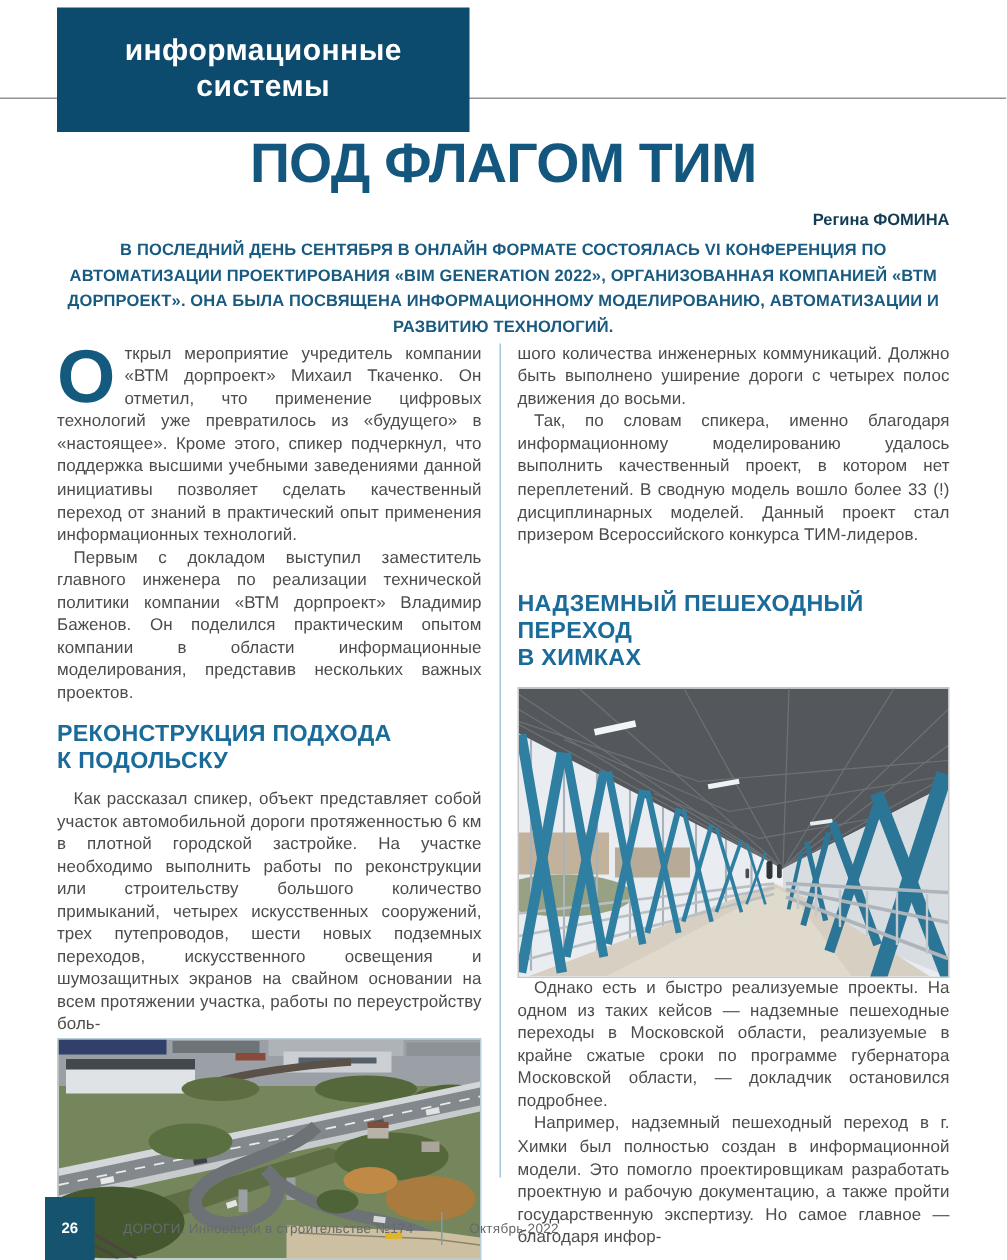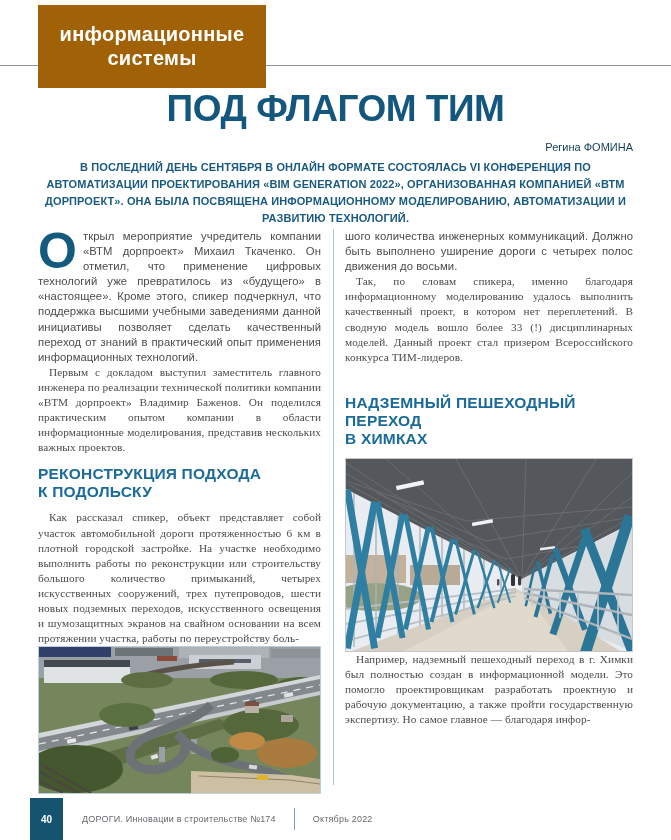--- a/index.html
+++ b/index.html
@@ -2,46 +2,46 @@
 <html><head>
 <meta charset="utf-8">
 <style>
   html,body{margin:0;padding:0;background:#fff;}
   .page{
     position:relative;width:671px;height:840px;background:#ffffff;overflow:hidden;
     font-family:"Liberation Sans","DejaVu Sans",sans-serif;
   }
   .top-rule{position:absolute;left:0;top:65px;width:671px;height:1px;background:#8f9397;z-index:1;}
   .topic-box{
-    position:absolute;left:38px;top:5px;width:228px;height:83px;background:#a16207;z-index:2;
+    position:absolute;left:38px;top:5px;width:275px;height:83px;background:#0c4a6e;z-index:2;
     color:#ffffff;display:flex;flex-direction:column;align-items:center;justify-content:center;
     font-size:20px;font-weight:700;line-height:1.18;letter-spacing:0.3px;
   }
   .title{
     position:absolute;left:0;top:88px;width:100%;margin:0;text-align:center;
     font-size:37px;font-weight:700;letter-spacing:-0.5px;color:#14577e;
   }
   .byline{
-    position:absolute;right:38px;top:141px;font-size:11px;font-weight:400;color:#123c55;
+    position:absolute;right:38px;top:141px;font-size:11px;font-weight:700;color:#123c55;
   }
   .intro{
     position:absolute;left:42px;top:159px;width:587px;margin:0;text-align:center;
     font-size:11px;line-height:17px;font-weight:700;color:#185a80;letter-spacing:0.1px;
   }
   .columns{
     position:absolute;left:38px;top:229px;width:595px;height:560px;display:flex;
   }
   .col-left{width:283px;}
   .col-gap{width:24px;display:flex;justify-content:center;}
   .vline{width:1px;height:556px;background:#a5c6da;}
   .col-right{flex:1;}
   .body-p{
     margin:0;font-size:11.3px;line-height:15.1px;color:#4c4c4c;text-align:justify;letter-spacing:0.05px;
   }
-  .indent{text-indent:11px;font-family:Liberation Serif, serif;}
+  .indent{text-indent:11px;}
   .dropcap{
     float:left;font-size:50px;line-height:41px;font-weight:700;color:#135a7e;
     margin:2px 6px 0 0;
   }
   .sec-h{
     margin:10px 0 9px;font-size:15.5px;line-height:18px;font-weight:700;color:#1a6b99;
     white-space:pre-line;letter-spacing:0.2px;
   }
   .sec-h.right-h{margin:29px 0 10px;}
   figure.photo{margin:0;padding:0;line-height:0;}
@@ -247,24 +247,25 @@
             <line x1="198" y1="132" x2="198" y2="152"></line>
             <line x1="186" y1="131" x2="186" y2="147"></line>
           </g>
 
           <rect x="165" y="115" width="4" height="12" rx="1.6" fill="#30343a"></rect>
           <rect x="172" y="117" width="3.2" height="9.5" rx="1.4" fill="#3a3e44"></rect>
           <rect x="151" y="120" width="2.4" height="6.5" rx="1" fill="#4a4e54"></rect>
         </svg>
       </figure>
 
+      <p class="body-p indent">Однако есть и быстро реализуемые проекты. На одном из таких кейсов — надземные пешеходные переходы в Московской области, реализуемые в крайне сжатые сроки по программе губернатора Московской области, — докладчик остановился подробнее.</p>
       <p class="body-p indent">Например, надземный пешеходный переход в г. Химки был полностью создан в информационной модели. Это помогло проектировщикам разработать проектную и рабочую документацию, а также пройти государственную экспертизу. Но самое главное — благодаря инфор-</p>
     </div>
   </div>
 
-  <div class="footer-pagenum">40</div>
+  <div class="footer-pagenum">26</div>
   <div class="footer-meta">
     <span class="journal">ДОРОГИ. Инновации в строительстве  №174</span>
     <span class="fdiv"></span>
     <span>Октябрь 2022</span>
   </div>
 
 </div>
 
 </body></html>

